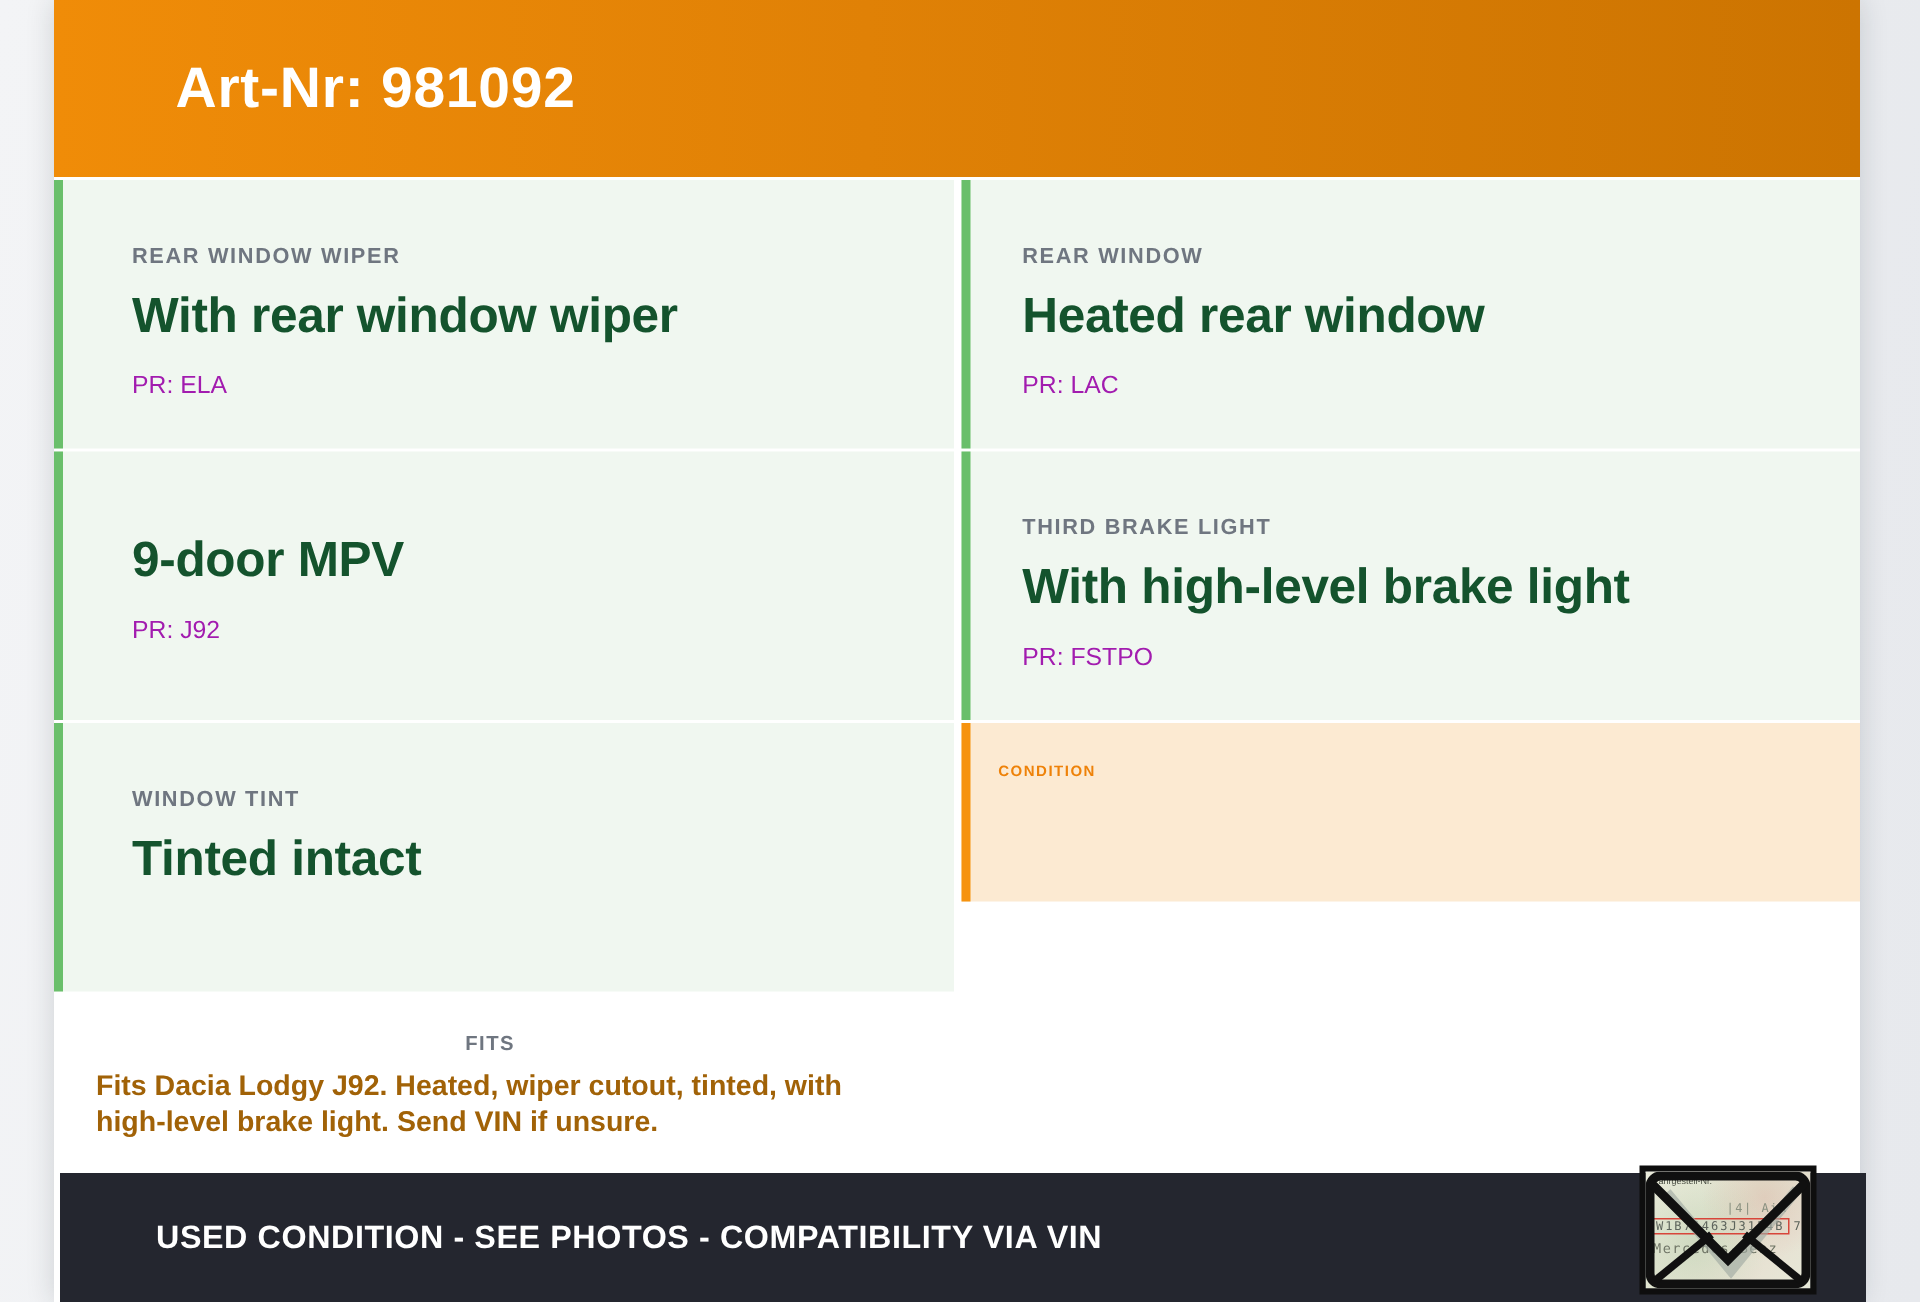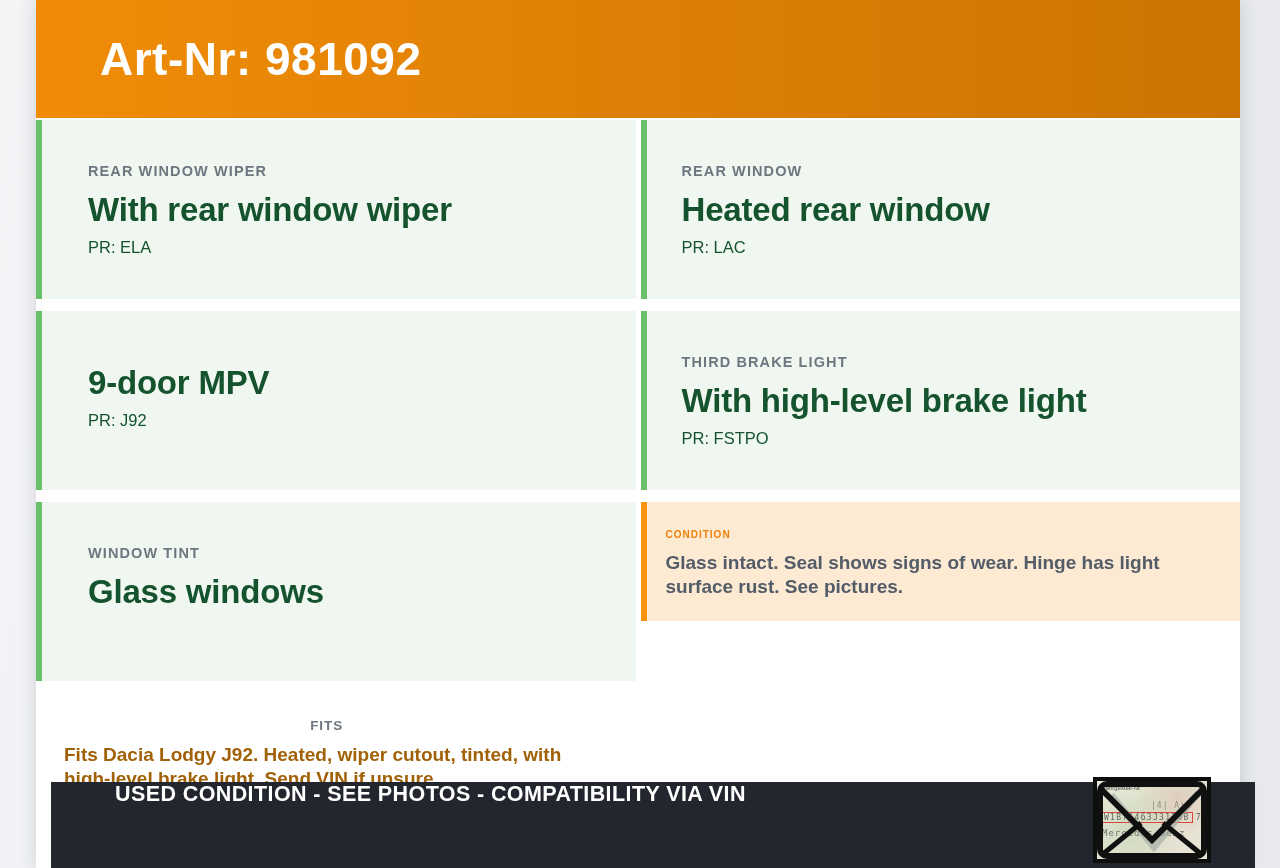--- a/index.html
+++ b/index.html
@@ -12,40 +12,40 @@
   .sheet{
     position:absolute;left:36px;top:0;width:1204px;height:868px;
     background:#ffffff;box-shadow:0 0 18px rgba(25,35,45,.16);
   }
   
   .header{
     height:118px;background:linear-gradient(90deg,#f08c08 0%,#e08106 45%,#cc7401 100%);
     display:flex;align-items:center;padding-left:64px;box-sizing:border-box;
   }
   .header h1{
-    margin:0;color:#ffffff;font-size:46px;font-weight:800;letter-spacing:.5px;
+    margin:17px;color:#ffffff;font-size:38px;font-weight:800;letter-spacing:.5px;
   }
   
   .columns{display:flex;gap:5px;margin-top:2px;height:661px;}
-  .col{flex:1;display:flex;flex-direction:column;gap:12px;min-width:0;}
+  .col{flex:1;display:flex;flex-direction:column;gap:2px;min-width:0;}
   .spec-card{
     height:179px;box-sizing:border-box;flex:0 0 179px;
     background:#f0f7f0;border-left:6px solid #6abf6b;
     padding:42px 20px 0 46px;
   }
   .col-right .spec-card{padding-left:35px;}
   .spec-label{
     font-size:14.5px;font-weight:700;letter-spacing:1.1px;color:#6f7680;
     line-height:18px;text-transform:uppercase;
   }
   .spec-value{
     margin-top:10px;font-size:33px;font-weight:700;color:#14532d;
     line-height:40px;letter-spacing:-.2px;
   }
-  .spec-pr{margin-top:6px;font-size:16.5px;color:#14532d;line-height:22px;}
+  .spec-pr{margin-top:16px;font-size:16.5px;color:#a21caf;line-height:22px;}
   
   .condition-card{
     flex:0 0 119px;height:119px;box-sizing:border-box;
     background:#fcead2;border-left:6px solid #f6930f;
     padding:25px 42px 0 19px;
   }
   .condition-label{
     font-size:10px;font-weight:700;letter-spacing:1px;color:#ee8209;
     line-height:16px;text-transform:uppercase;
   }
@@ -57,22 +57,22 @@
   .fits-label{
     font-size:13.5px;font-weight:700;letter-spacing:1px;color:#6f7680;
     line-height:16px;text-transform:uppercase;text-align:center;
   }
   .fits-text{
     margin-top:9px;font-size:19px;font-weight:700;color:#a16207;line-height:24px;max-width:545px;
   }
   .spacer{flex:1;background:#ffffff;}
   
   .footer{
-    position:absolute;left:15px;bottom:0;width:100%;height:86px;box-sizing:border-box;
-    background:#24262f;display:flex;align-items:flex-start;padding-left:64px;
+    position:absolute;left:4px;bottom:0;width:100%;height:86px;box-sizing:border-box;
+    background:#24262f;display:flex;align-items:center;padding-left:64px;
   }
   .footer span{
     color:#ffffff;font-size:21.5px;font-weight:800;letter-spacing:.4px;
   }
   
   .vin-photo{
     position:absolute;right:29px;bottom:5px;width:118px;height:86px;
     box-sizing:border-box;border:4px solid #0e0e0e;
     background:
       radial-gradient(circle at 72% 22%, rgba(214,150,138,.30), rgba(214,150,138,0) 42%),
@@ -118,21 +118,21 @@
         <div class="spec-pr">PR: ELA</div>
       </div>
 
       <div class="spec-card">
         <div class="spec-value">9-door MPV</div>
         <div class="spec-pr">PR: J92</div>
       </div>
 
       <div class="spec-card">
         <div class="spec-label">WINDOW TINT</div>
-        <div class="spec-value">Glass windows</div>
+        <div class="spec-value">Tinted intact</div>
       </div>
 
       <div class="fits-card">
         <div class="fits-label">FITS</div>
         <div class="fits-text">Fits Dacia Lodgy J92. Heated, wiper cutout, tinted, with high-level brake light. Send VIN if unsure.</div>
       </div>
 
     </div>
 
     <div class="col col-right">
@@ -144,21 +144,20 @@
       </div>
 
       <div class="spec-card">
         <div class="spec-label">THIRD BRAKE LIGHT</div>
         <div class="spec-value">With high-level brake light</div>
         <div class="spec-pr">PR: FSTPO</div>
       </div>
 
       <div class="condition-card">
         <div class="condition-label">CONDITION</div>
-        <div class="condition-text">Glass intact. Seal shows signs of wear. Hinge has light surface rust. See pictures.</div>
       </div>
 
       <div class="spacer"></div>
 
     </div>
 
   </div>
 
   <div class="footer">
     <span>USED CONDITION - SEE PHOTOS - COMPATIBILITY VIA VIN</span>

